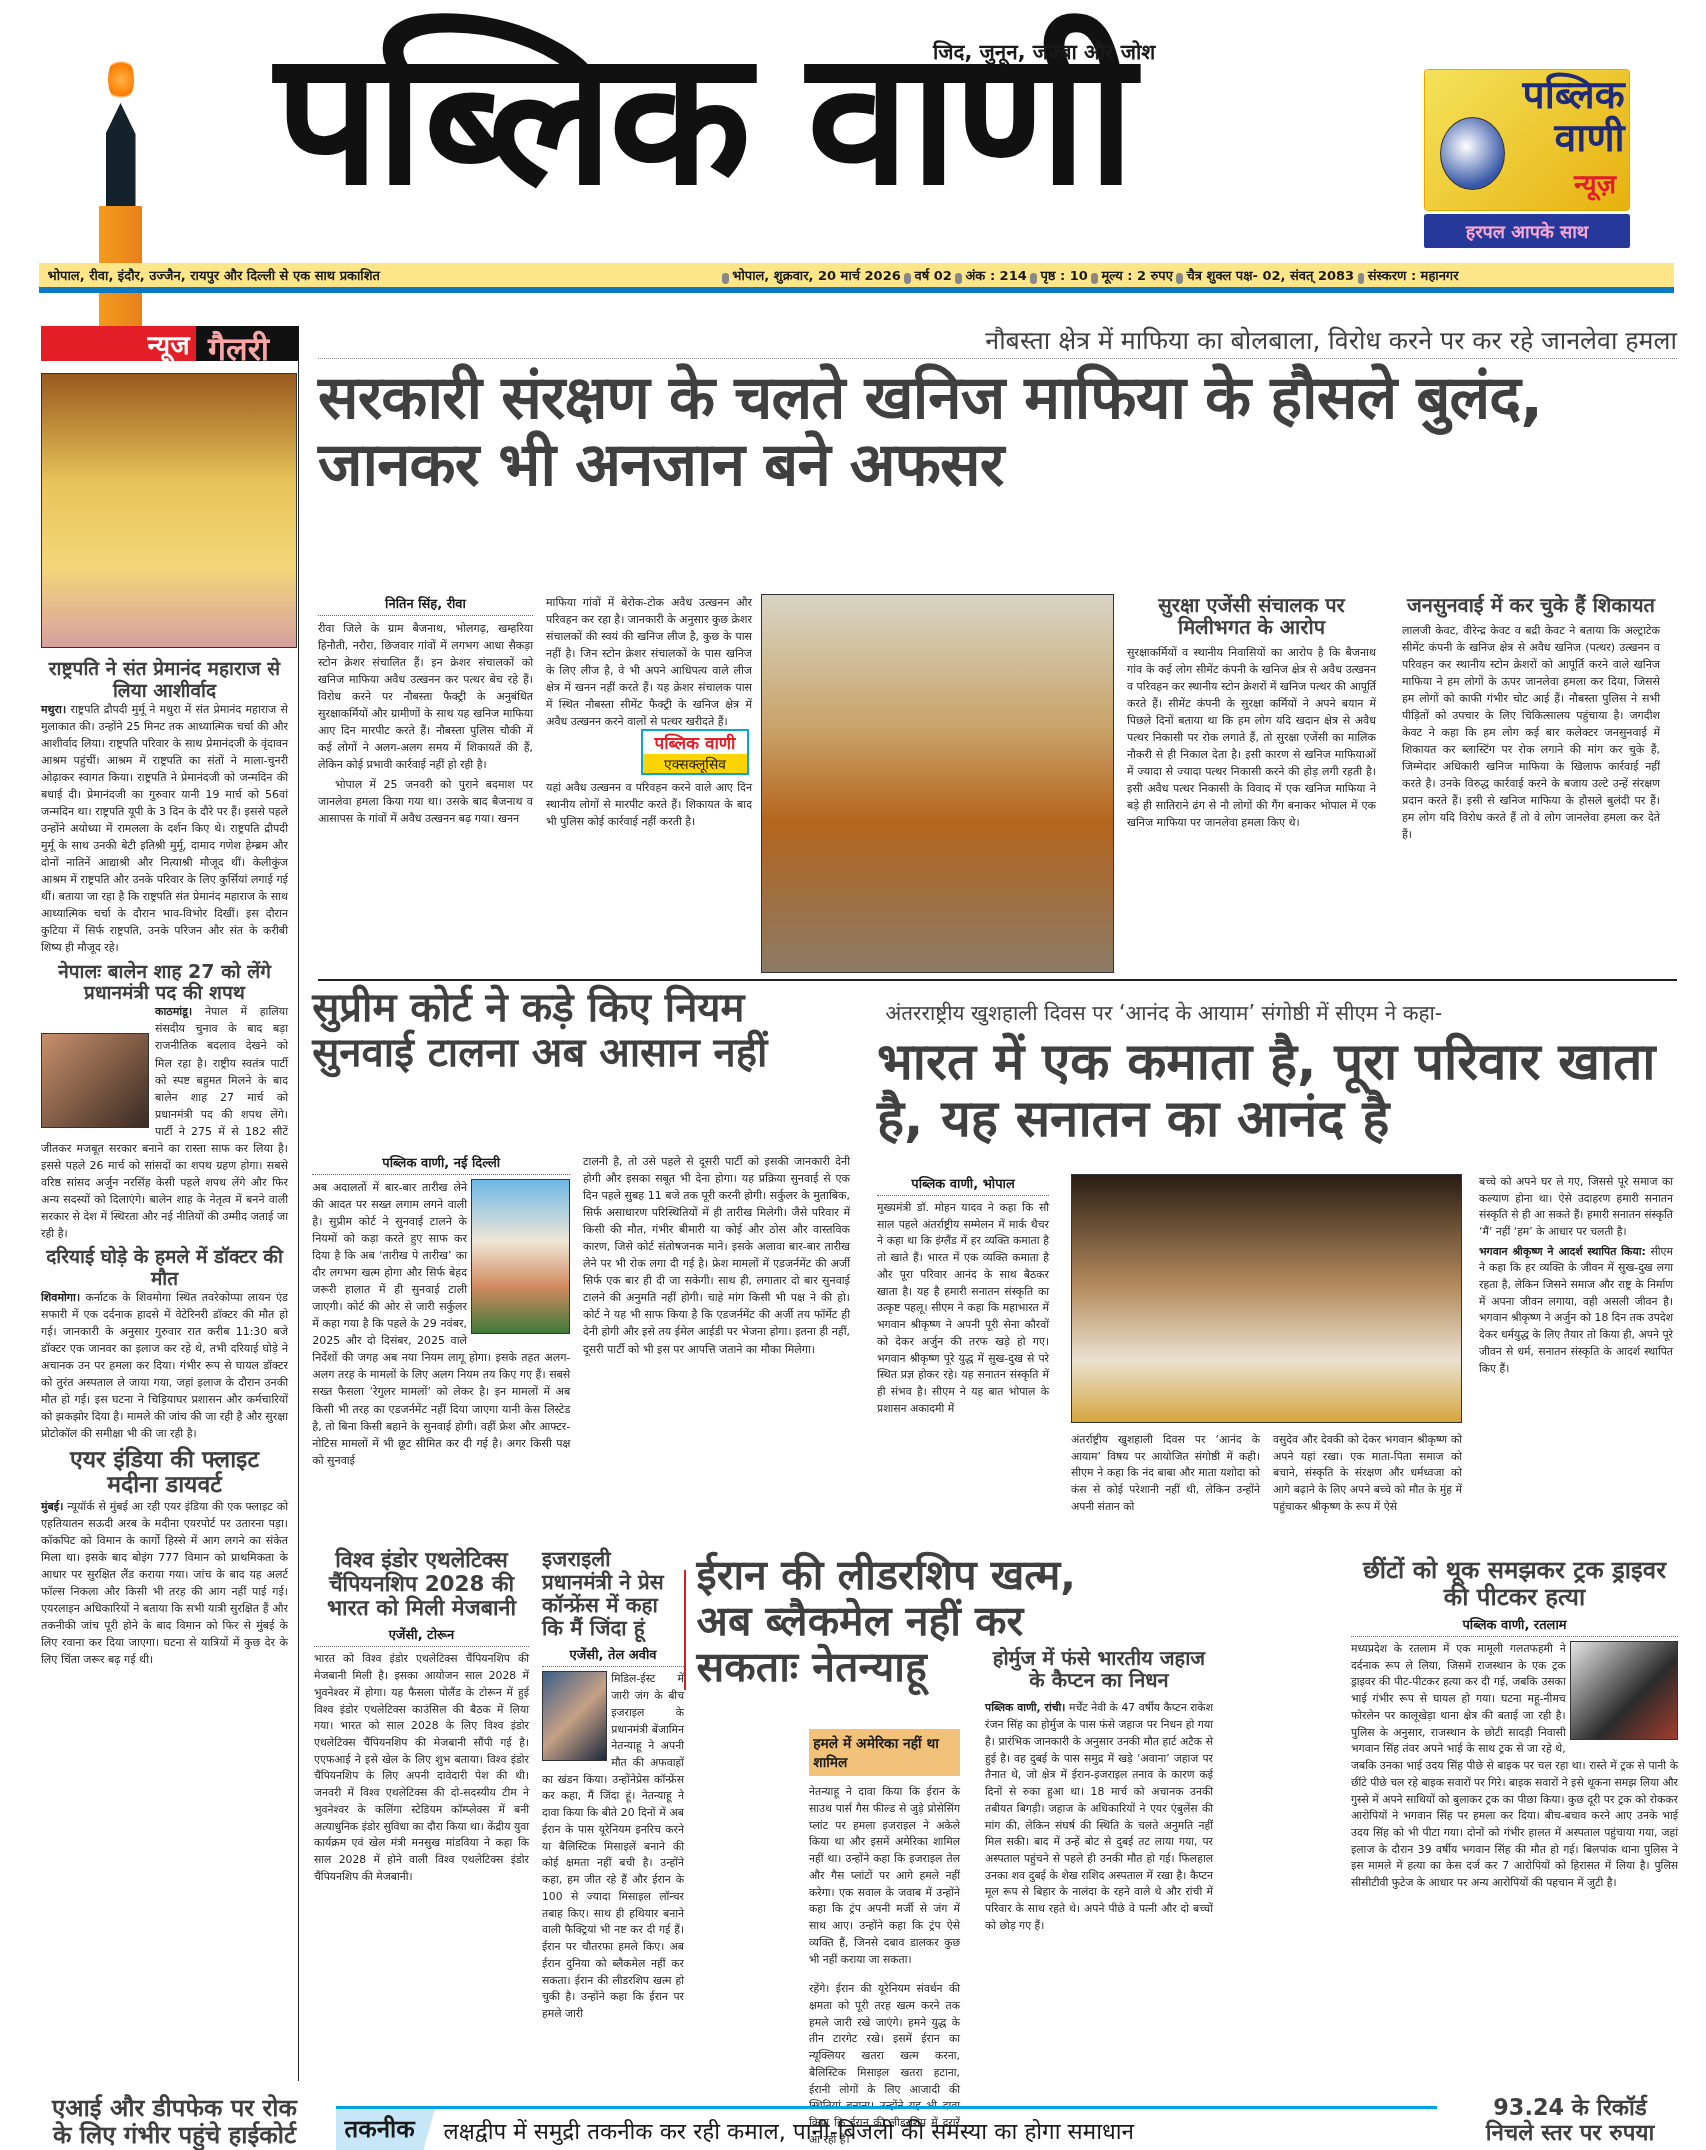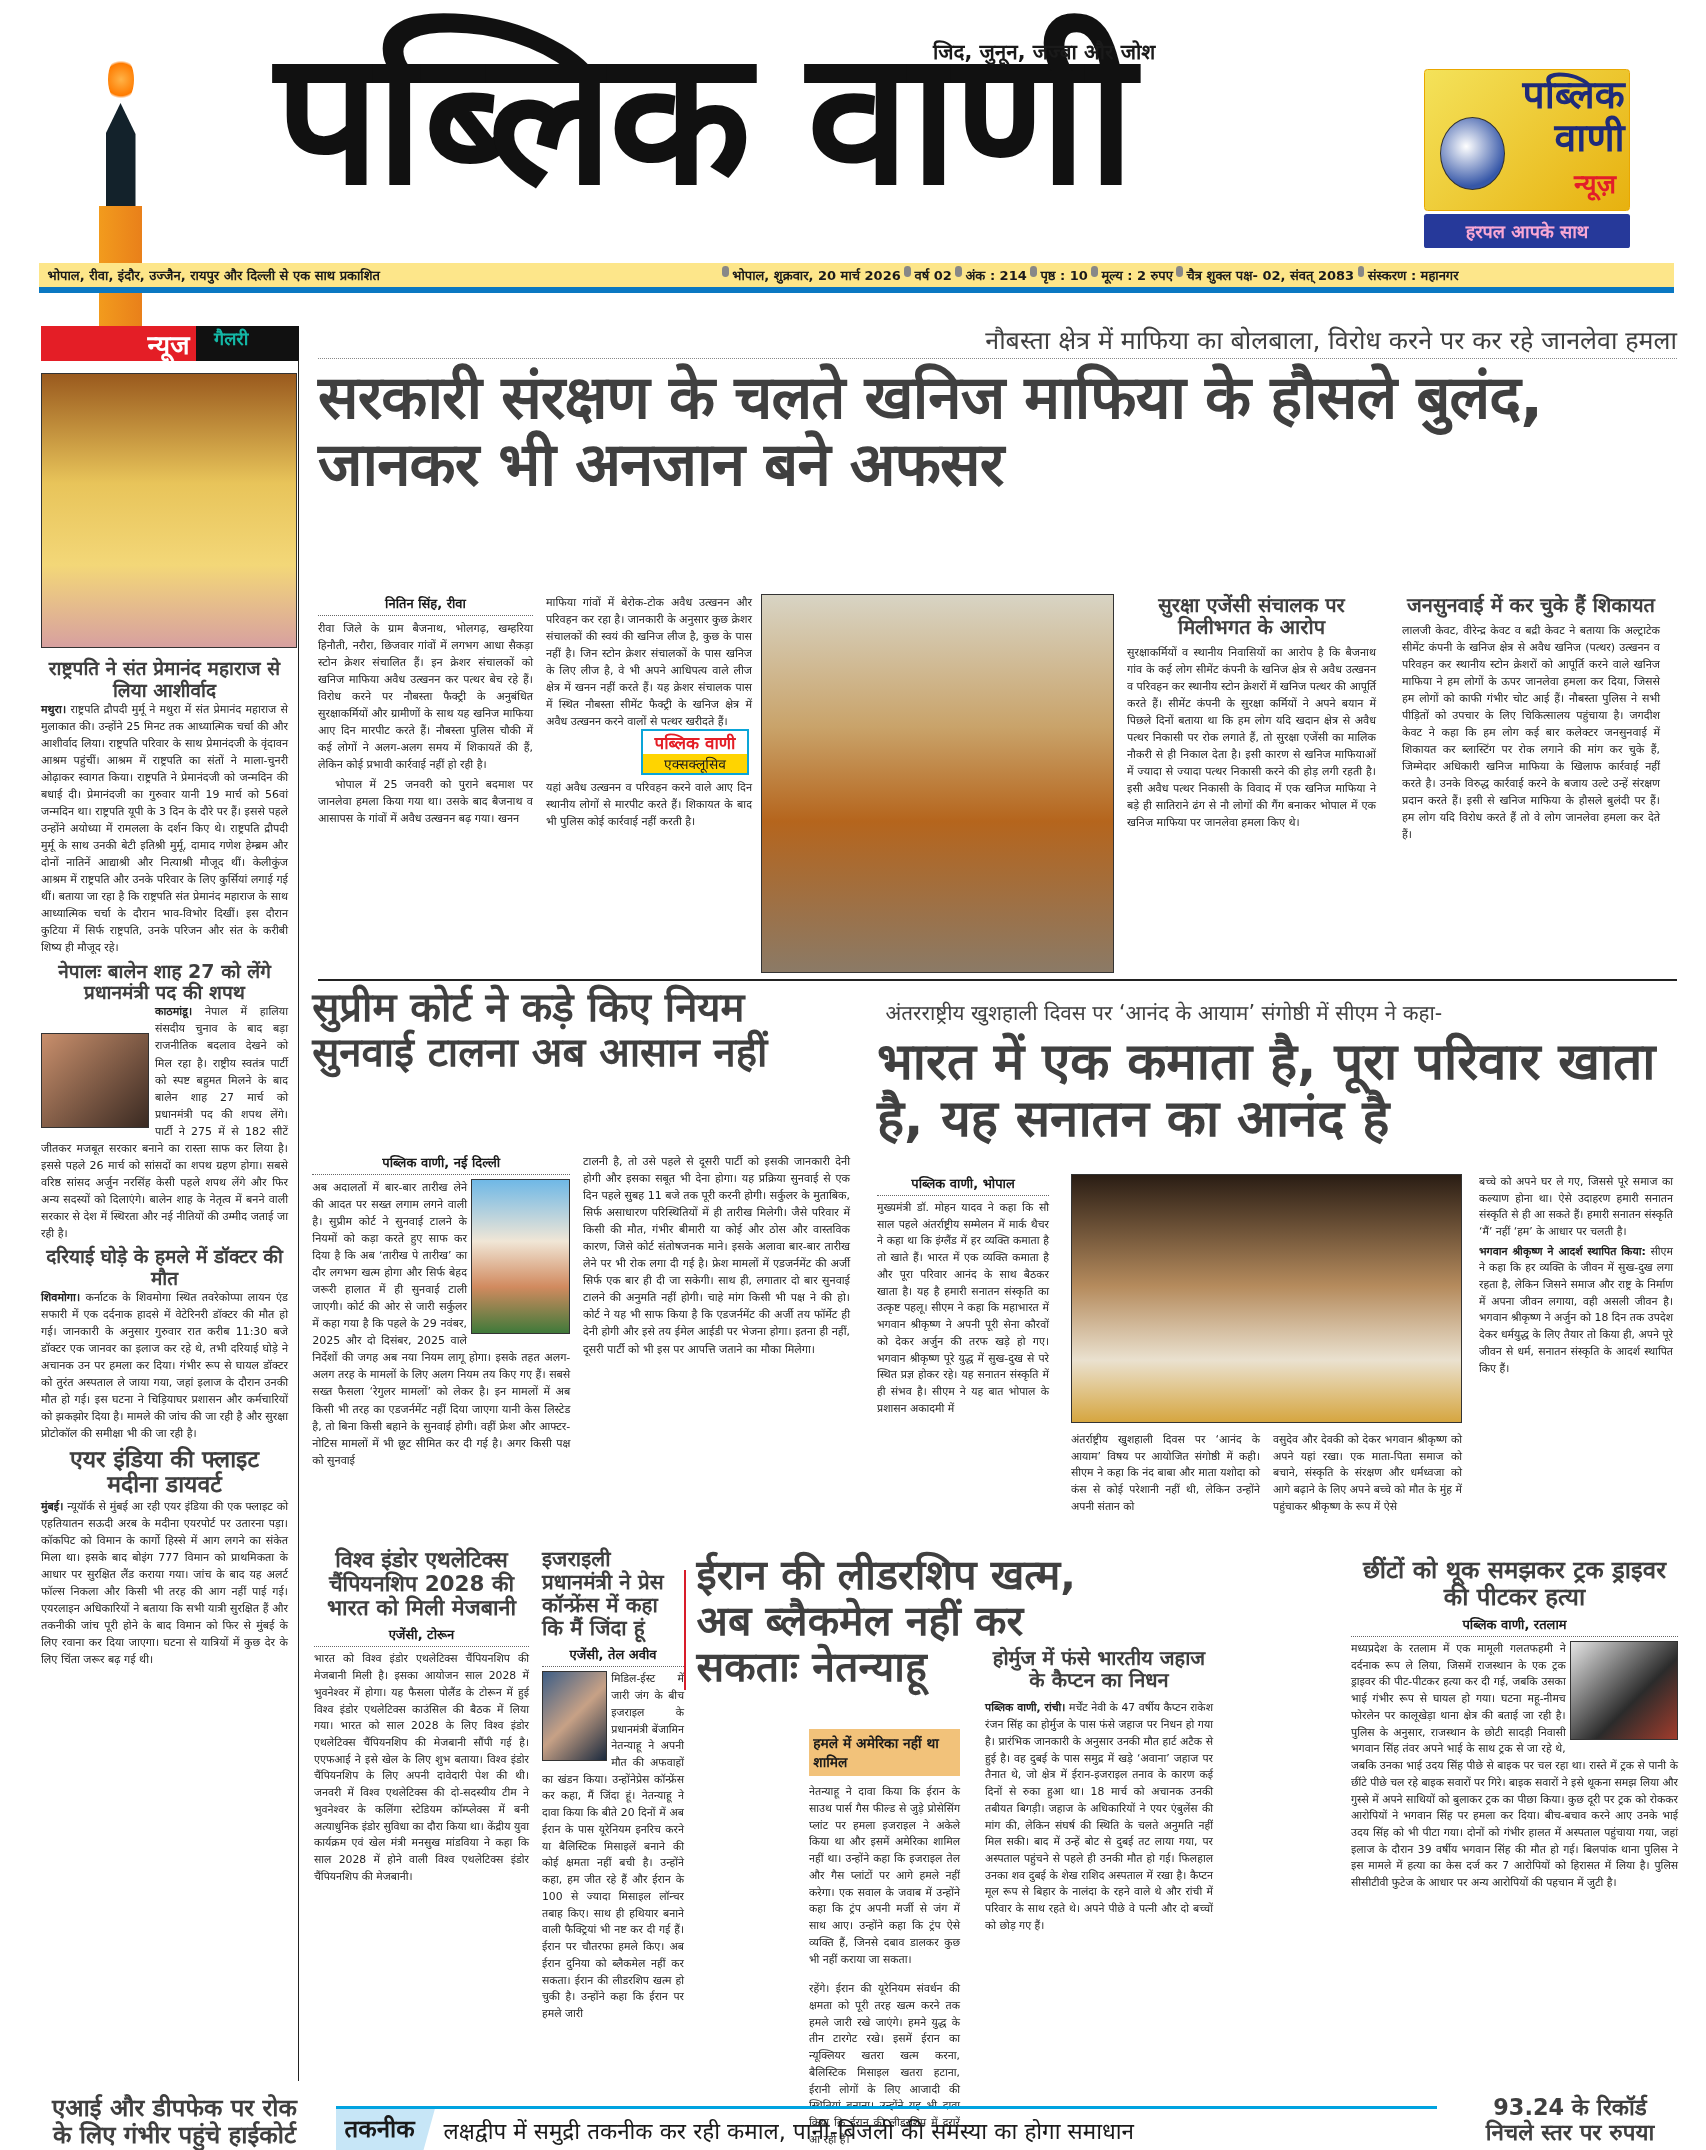--- a/index.html
+++ b/index.html
@@ -35,21 +35,21 @@
     <div style="background:linear-gradient(135deg,#f4e25a,#e7b10f);height:142px;border:1.7px solid #e9a700;border-radius:3.4px;position:relative">
       <div style="position:absolute;left:15px;top:47px;width:65px;height:73px;border-radius:50%;background:radial-gradient(circle at 40% 40%,#fff,#3657a8 70%);border:1.7px solid #333"></div>
       <div style="position:absolute;left:17px;top:4.3px;right:4.3px;font-size:39px;font-weight:bold;color:#1f2b7a;line-height:1.1;text-align:right">पब्लिक वाणी</div>
       <div style="position:absolute;right:13px;bottom:8.6px;font-size:26px;font-weight:bold;color:#e21d2a">न्यूज़</div>
     </div>
     <div style="background:#26399a;color:#f9a8d4;font-size:18px;font-weight:bold;text-align:center;padding:5.2px 0;margin-top:2.6px;border-radius:2.6px">हरपल आपके साथ</div>
   </div>
 
   <div class="abs info-bar" style="left:39px;top:263px;width:1635px">
     <span style="width:671px">भोपाल, रीवा, इंदौर, उज्जैन, रायपुर और दिल्ली से एक साथ प्रकाशित</span>
-    <span style="display:flex;align-items:flex-start">
+    <span style="display:flex;align-items:flex-end">
       <i class="dot"></i>
         <span>भोपाल, शुक्रवार, 20 मार्च 2026</span>
       <i class="dot"></i>
         <span>वर्ष 02</span>
       <i class="dot"></i>
         <span>अंक : 214</span>
       <i class="dot"></i>
         <span>पृष्ठ : 10</span>
       <i class="dot"></i>
         <span>मूल्य : 2 रुपए</span>
@@ -58,21 +58,21 @@
       <i class="dot"></i>
         <span>संस्करण : महानगर</span>
     </span>
   </div>
   <div class="abs blue-bar" style="left:39px;top:287px;width:1635px"></div>
 </div>
 
 <div class="abs" style="left:41px;top:326px;width:258px;height:1746px">
   <div style="display:flex;height:35px">
     <div style="background:#e41e26;color:#fff;font-size:26px;font-weight:bold;width:155px;text-align:right;padding-right:6.5px">न्यूज</div>
-    <div style="background:#111;color:#14b8a6;font-size:18px;font-weight:bold;flex:1;padding-left:18px">गैलरी</div>
+    <div style="background:#111;color:#fca5a5;font-size:32px;font-weight:bold;flex:1;padding-left:12px">गैलरी</div>
   </div>
   <div class="photo" style="margin-top:12px;width:256px;height:275px;background:linear-gradient(180deg,#9a5a1e,#e8c45a 40%,#f3d778 70%,#d7a0a0)"></div>
   <div style="border-right:1.3px solid #222;position:absolute;left:257px;top:34px;height:1721px"></div>
 
   <div class="col" style="width:247px;margin-top:10.3px">
     <div class="hl" style="font-size:19px;text-align:center">राष्ट्रपति ने संत प्रेमानंद महाराज से लिया आशीर्वाद</div>
     <p class="body-text"><b>मथुरा।</b> <span>राष्ट्रपति द्रौपदी मुर्मू ने मथुरा में संत प्रेमानंद महाराज से मुलाकात की। उन्होंने 25 मिनट तक आध्यात्मिक चर्चा की और आशीर्वाद लिया। राष्ट्रपति परिवार के साथ प्रेमानंदजी के वृंदावन आश्रम पहुंचीं। आश्रम में राष्ट्रपति का संतों ने माला-चुनरी ओढ़ाकर स्वागत किया। राष्ट्रपति ने प्रेमानंदजी को जन्मदिन की बधाई दी। प्रेमानंदजी का गुरुवार यानी 19 मार्च को 56वां जन्मदिन था। राष्ट्रपति यूपी के 3 दिन के दौरे पर हैं। इससे पहले उन्होंने अयोध्या में रामलला के दर्शन किए थे। राष्ट्रपति द्रौपदी मुर्मू के साथ उनकी बेटी इतिश्री मुर्मू, दामाद गणेश हेम्ब्रम और दोनों नातिनें आद्याश्री और नित्याश्री मौजूद थीं। केलीकुंज आश्रम में राष्ट्रपति और उनके परिवार के लिए कुर्सियां लगाई गई थीं। बताया जा रहा है कि राष्ट्रपति संत प्रेमानंद महाराज के साथ आध्यात्मिक चर्चा के दौरान भाव-विभोर दिखीं। इस दौरान कुटिया में सिर्फ राष्ट्रपति, उनके परिजन और संत के करीबी शिष्य ही मौजूद रहे।</span></p>
 
     <div class="hl" style="font-size:19px;text-align:center;margin-top:4.3px">नेपालः बालेन शाह 27 को लेंगे प्रधानमंत्री पद की शपथ</div>
     <div class="photo" style="float:left;width:108px;height:95px;margin:30px 6px 2.6px 0;background:linear-gradient(135deg,#c98f6c,#3a2a22)"></div>

